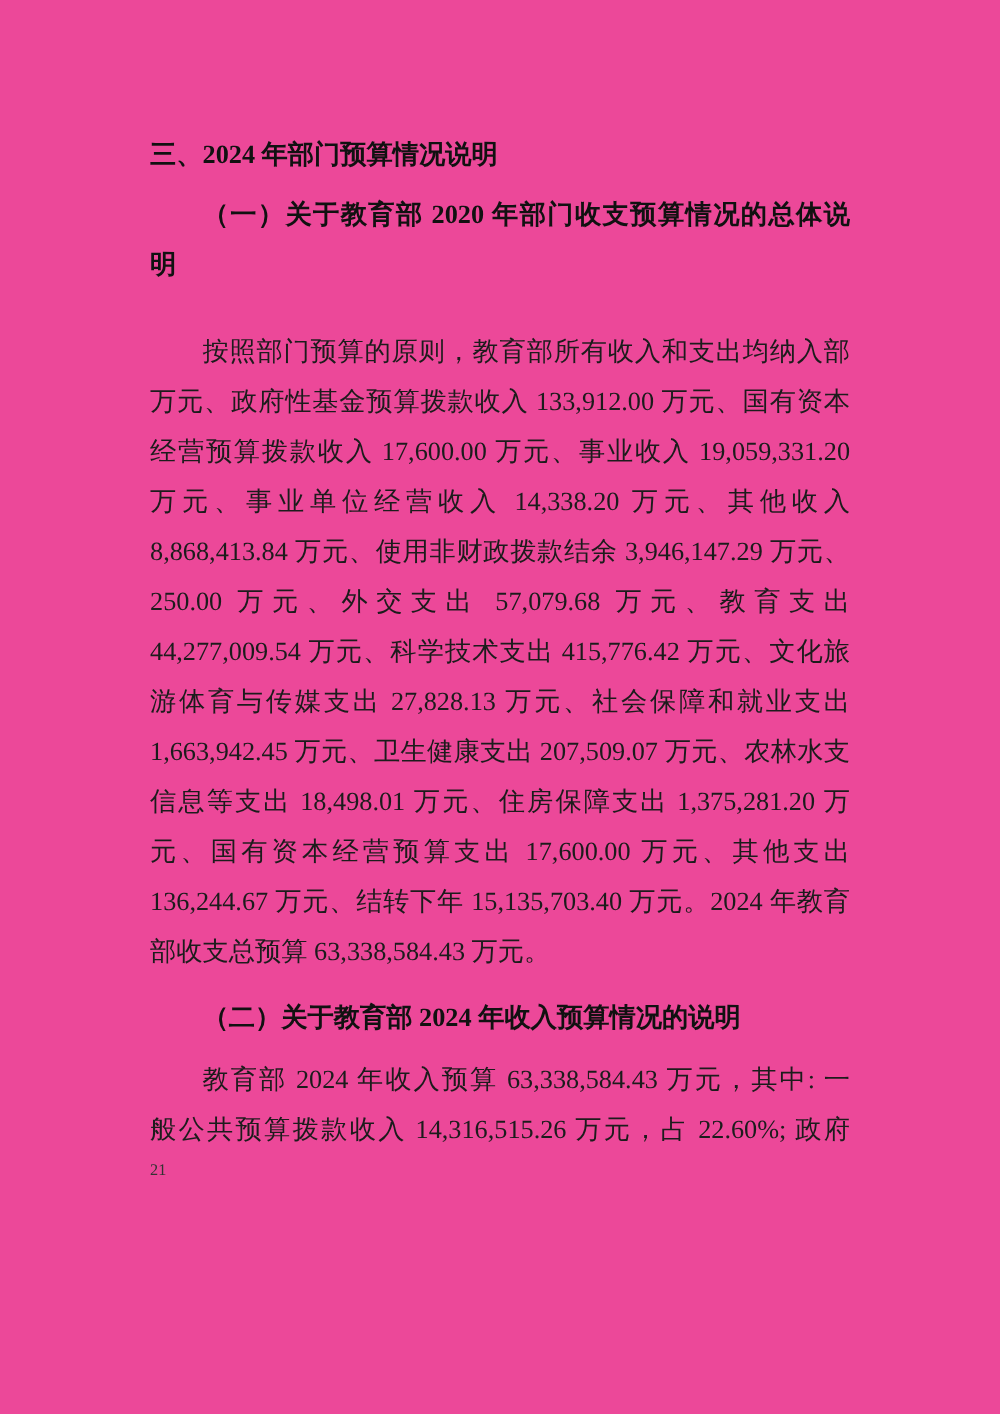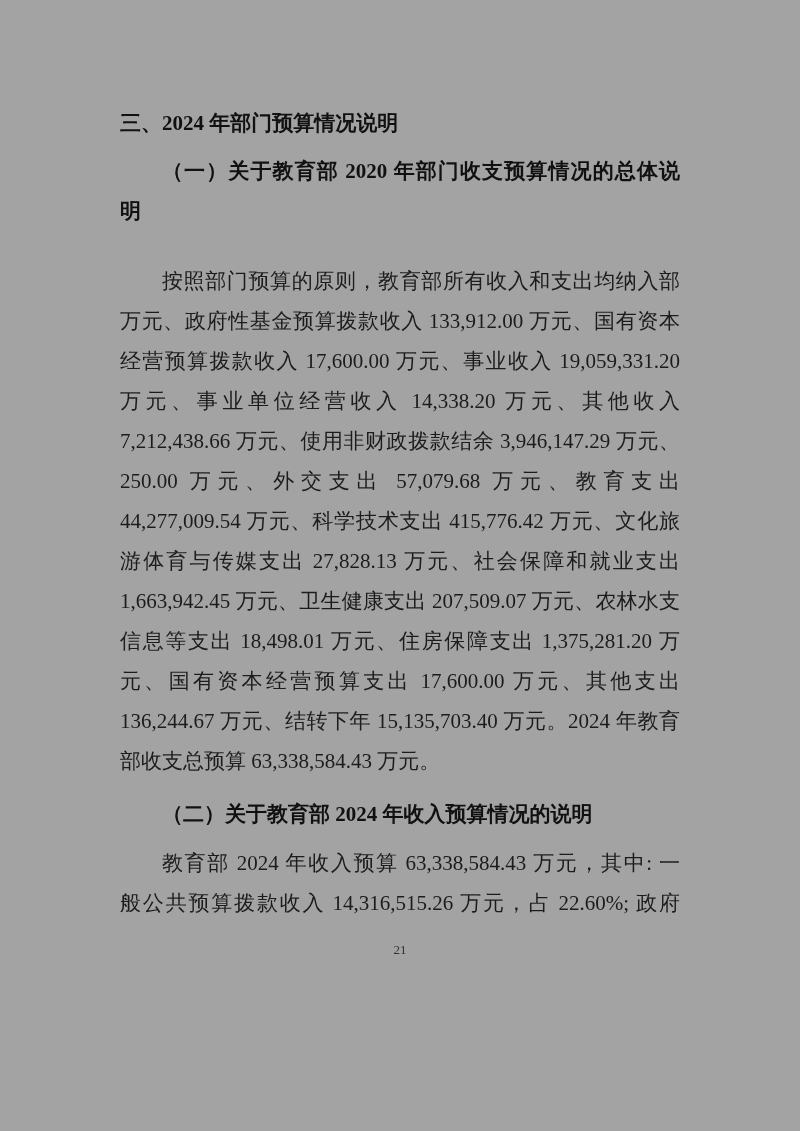--- a/index.html
+++ b/index.html
@@ -3,21 +3,21 @@
 <meta charset="utf-8">
 <style>
   * { margin: 0; padding: 0; box-sizing: border-box; }
   html, body { background: #ffffff; }
 
   .page {
     position: relative;
     width: 800px;
     height: 1131px;
     margin: 0 auto;
-    background: #a3a3a3;
+    background: #ec4899;
     color: #1c1c1c;
     font-family: "Liberation Serif", "DejaVu Serif", serif;
     overflow: hidden;
   }
 
   .content {
     position: absolute;
     left: 120px;
     top: 0;
     width: 560px;
@@ -47,24 +47,24 @@
     font-weight: bold;
     color: #111111;
   }
 
   .sec1  { margin-top: 8px; }
   .para1 { margin-top: 30px; }
   .sec2  { margin-top: 13px; }
   .para2 { margin-top: 9px; }
 
   .page-number {
-    margin-top: 19px;
+    margin-top: 5px;
     font-size: 13px;
     line-height: 16px;
-    text-align: center;
+    text-align: left;
     color: #333333;
   }
 </style>
 </head>
 <body>
 
 <div class="page">
   <div class="content">
 
     <div class="line last heading">三、2024 年部门预算情况说明</div>
@@ -72,21 +72,21 @@
     <div class="sec1">
       <div class="line heading indent">（一）关于教育部 2020 年部门收支预算情况的总体说</div>
       <div class="line last heading">明</div>
     </div>
 
     <div class="para1">
       <div class="line indent">按照部门预算的原则，教育部所有收入和支出均纳入部</div>
       <div class="line">万元、政府性基金预算拨款收入 133,912.00 万元、国有资本</div>
       <div class="line">经营预算拨款收入 17,600.00 万元、事业收入 19,059,331.20</div>
       <div class="line">万元、事业单位经营收入 14,338.20 万元、其他收入</div>
-      <div class="line">7,212,438.66 万元、使用非财政拨款结余 3,946,147.29 万元、</div>
+      <div class="line">8,868,413.84 万元、使用非财政拨款结余 3,946,147.29 万元、</div>
       <div class="line">250.00 万元、外交支出 57,079.68 万元、教育支出</div>
       <div class="line">44,277,009.54 万元、科学技术支出 415,776.42 万元、文化旅</div>
       <div class="line">游体育与传媒支出 27,828.13 万元、社会保障和就业支出</div>
       <div class="line">1,663,942.45 万元、卫生健康支出 207,509.07 万元、农林水支</div>
       <div class="line">信息等支出 18,498.01 万元、住房保障支出 1,375,281.20 万</div>
       <div class="line">元、国有资本经营预算支出 17,600.00 万元、其他支出</div>
       <div class="line">136,244.67 万元、结转下年 15,135,703.40 万元。2024 年教育</div>
       <div class="line last">部收支总预算 63,338,584.43 万元。</div>
     </div>
 

